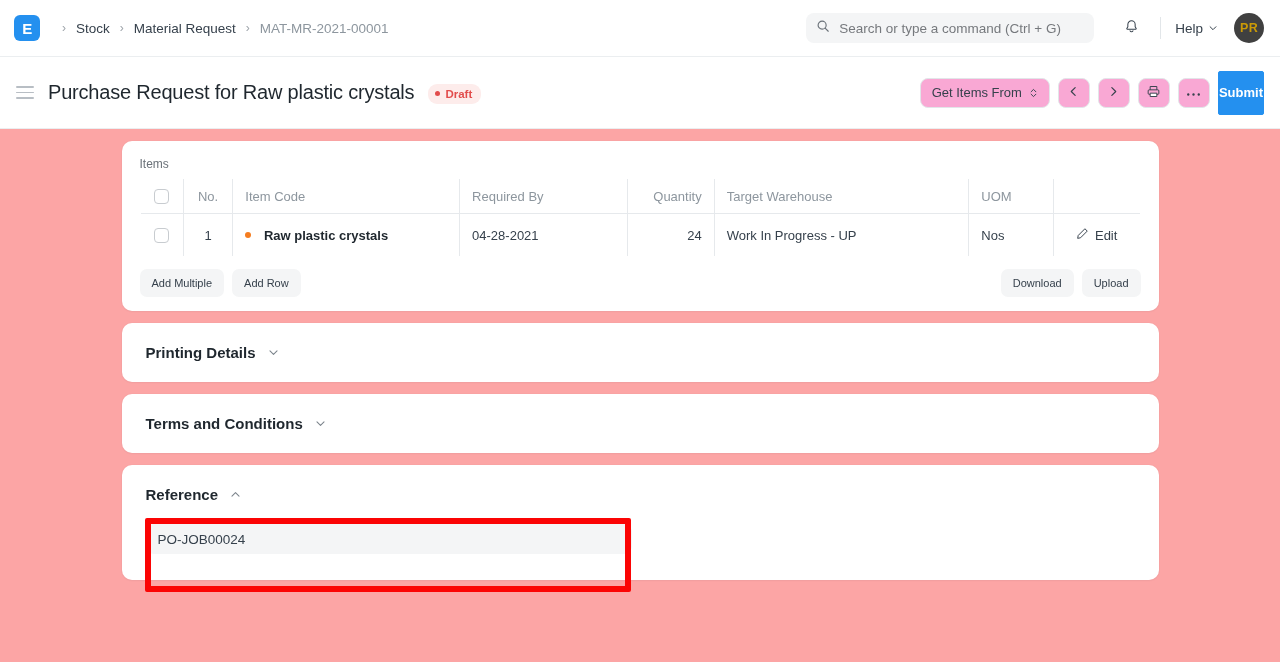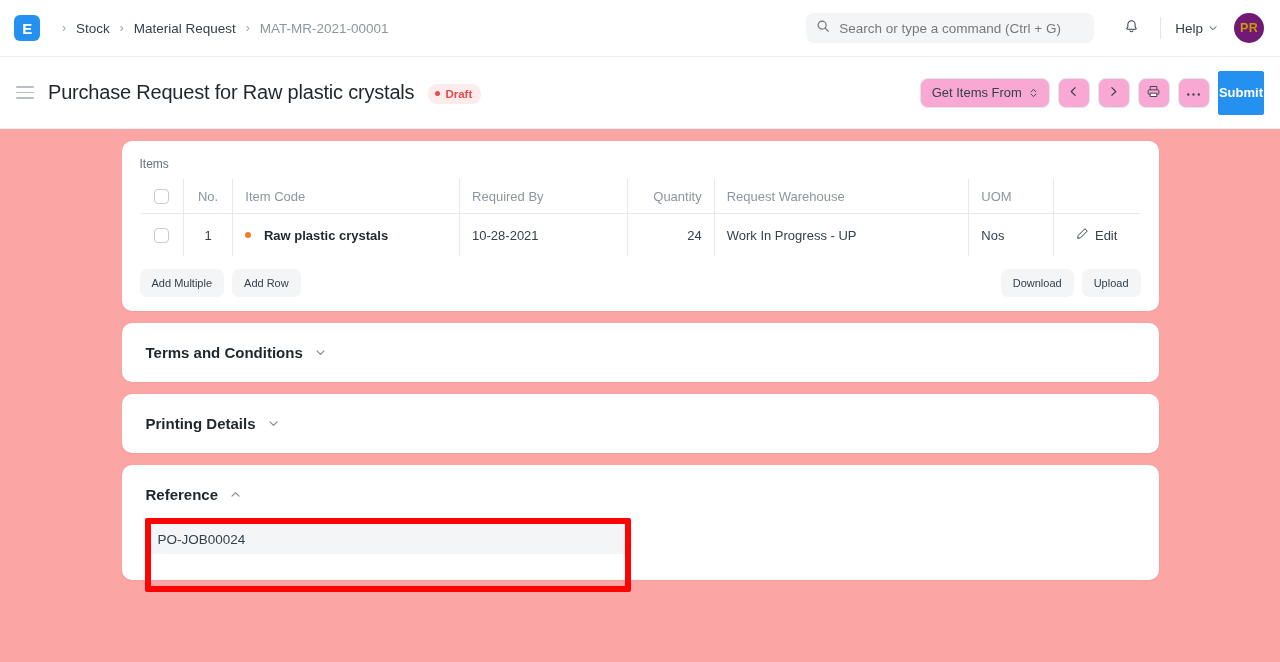--- a/index.html
+++ b/index.html
@@ -93,21 +93,21 @@
   }
   .help {
     display: flex; align-items: center; gap: 5px;
     font-size: 13.5px; color: #36414c;
     cursor: pointer;
     margin-right: 16px;
   }
   .avatar {
     width: 30px; height: 30px;
     border-radius: 50%;
-    background: #701a75;
+    background: #404040;
     color: #cb9a06;
     font-size: 12.5px;
     font-weight: bold;
     display: flex; align-items: center; justify-content: center;
     letter-spacing: 0.2px;
   }
 
   
   .page-head {
     height: 72px;
@@ -476,36 +476,36 @@
       <table class="items">
         <thead>
           <tr>
             <th class="col-cb">
               <span class="cb"></span>
             </th>
             <th class="col-no">No.</th>
             <th class="col-item">Item Code</th>
             <th class="col-req">Required By</th>
             <th class="col-qty">Quantity</th>
-            <th class="col-wh">Request Warehouse</th>
+            <th class="col-wh">Target Warehouse</th>
             <th class="col-uom">UOM</th>
             <th class="col-edit"></th>
           </tr>
         </thead>
         <tbody>
           <tr>
             <td class="col-cb">
               <span class="cb"></span>
             </td>
             <td class="col-no">1</td>
             <td class="col-item">
               <span class="item-dot"></span>
               <span class="bold">Raw plastic crystals</span>
             </td>
-            <td class="col-req bold">10-28-2021</td>
+            <td class="col-req bold">04-28-2021</td>
             <td class="col-qty bold">24</td>
             <td class="col-wh">Work In Progress - UP</td>
             <td class="col-uom bold">Nos</td>
             <td class="col-edit">
               <span class="edit-link">
                 <span>
                   <svg width="13" height="13" viewBox="0 0 14 14" fill="none">
                     <path d="M9.6 1.9l2.5 2.5-7.2 7.2-3.1.6.6-3.1 7.2-7.2z" stroke="#36414c" stroke-width="1.05" stroke-linejoin="round"></path>
                   </svg>
                 </span>
@@ -524,32 +524,32 @@
         <div class="right">
           <button class="btn-soft">Download</button>
           <button class="btn-soft">Upload</button>
         </div>
       </div>
     </div>
   </div>
 
   <div class="card">
     <div class="section-head">
-      <span class="section-title">Terms and Conditions</span>
+      <span class="section-title">Printing Details</span>
       <span class="chev">
         <svg width="13" height="13" viewBox="0 0 14 14" fill="none">
           <path d="M3.2 5.2L7 9l3.8-3.8" stroke="#7c848c" stroke-width="1.15" stroke-linecap="round" stroke-linejoin="round"></path>
         </svg>
       </span>
     </div>
   </div>
 
   <div class="card">
     <div class="section-head">
-      <span class="section-title">Printing Details</span>
+      <span class="section-title">Terms and Conditions</span>
       <span class="chev">
         <svg width="13" height="13" viewBox="0 0 14 14" fill="none">
           <path d="M3.2 5.2L7 9l3.8-3.8" stroke="#7c848c" stroke-width="1.15" stroke-linecap="round" stroke-linejoin="round"></path>
         </svg>
       </span>
     </div>
   </div>
 
   <div class="card">
     <div class="section-head">

